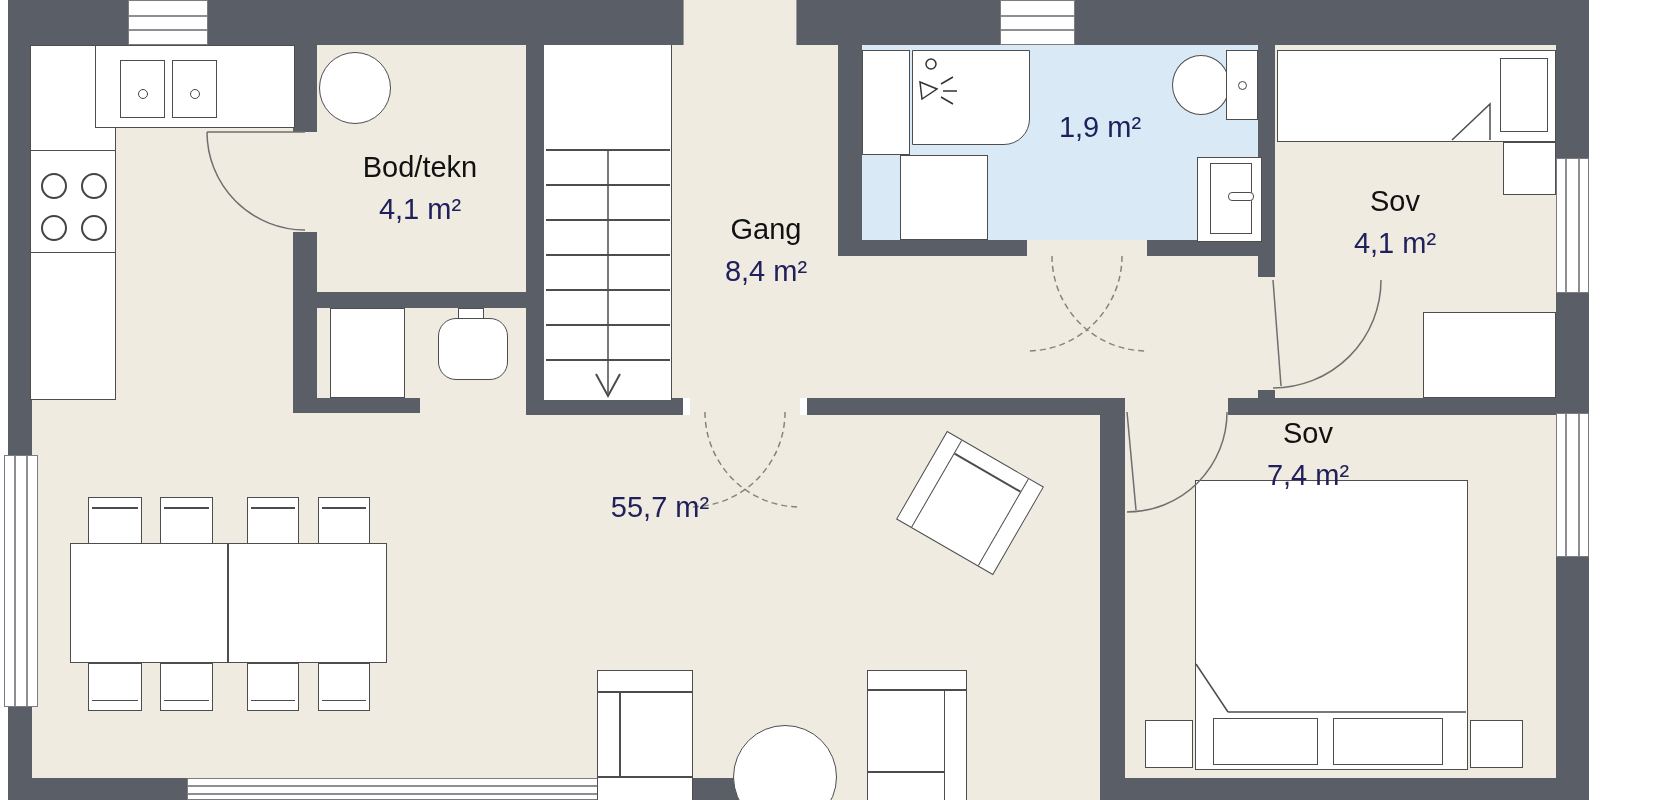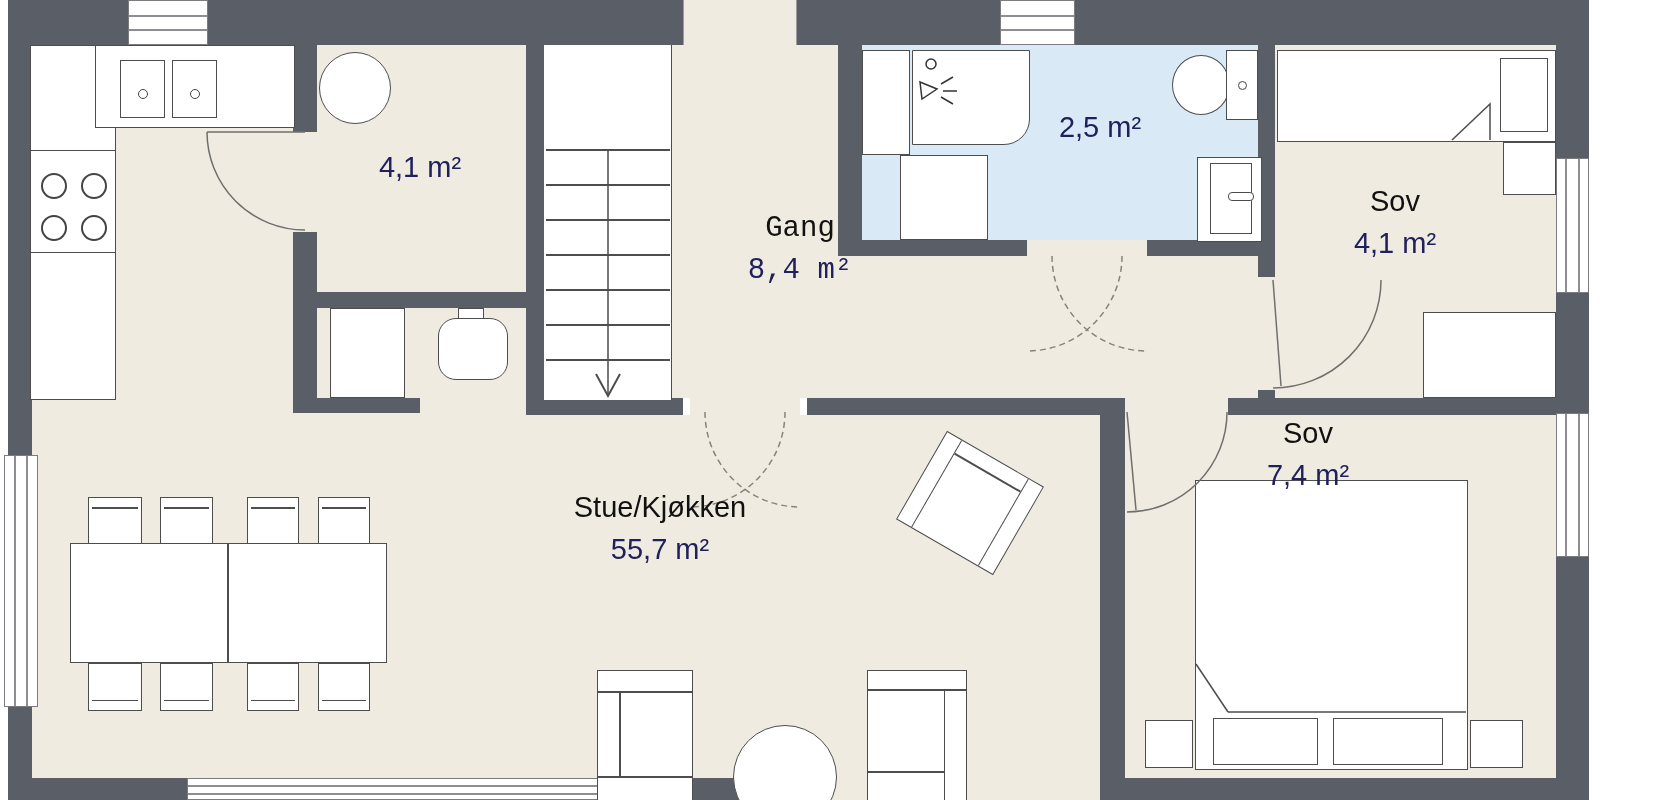--- a/index.html
+++ b/index.html
@@ -201,35 +201,35 @@
     <path d="M1196 664 L1228 712" stroke="#4d4d4d" stroke-width="1.5" fill="none"></path>
 
     <g>
       <circle cx="931" cy="64" r="5" stroke="#333" stroke-width="1.5" fill="none"></circle>
       <path d="M920 82 L937 89 L922 99 Z" stroke="#333" stroke-width="1.5" fill="none"></path>
       <path d="M941 84 L953 77 M943 91 L957 91 M941 97 L953 104" stroke="#333" stroke-width="1.5" fill="none"></path>
     </g>
   </svg>
 
   <div class="lbl" style="left:310px;top:146px;width:220px;">
+    <div>Bod/tekn</div>
     <div class="area">4,1 m²</div>
   </div>
-  <div class="lbl" style="left:690px;top:208px;width:220px;font-family:Liberation Mono, monospace;">
+  <div class="lbl" style="left:656px;top:208px;width:220px;">
     <div>Gang</div>
     <div class="area">8,4 m²</div>
   </div>
   <div class="lbl" style="left:990px;top:106px;width:220px;">
-    <div class="area">2,5 m²</div>
+    <div class="area">1,9 m²</div>
   </div>
   <div class="lbl" style="left:1285px;top:180px;width:220px;">
     <div>Sov</div>
     <div class="area">4,1 m²</div>
   </div>
   <div class="lbl" style="left:1198px;top:412px;width:220px;">
     <div>Sov</div>
     <div class="area">7,4 m²</div>
   </div>
   <div class="lbl" style="left:510px;top:486px;width:300px;">
-    <div>Stue/Kjøkken</div>
     <div class="area">55,7 m²</div>
   </div>
 
 </div>
 
 </body></html>

